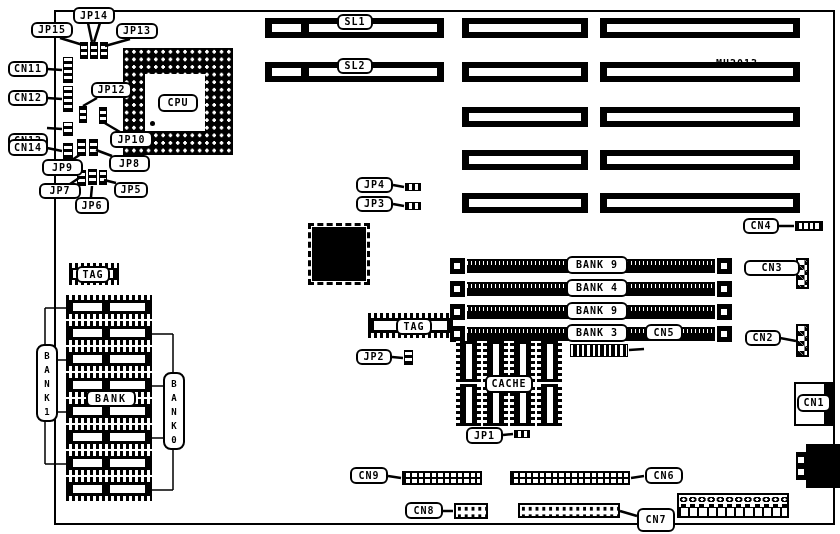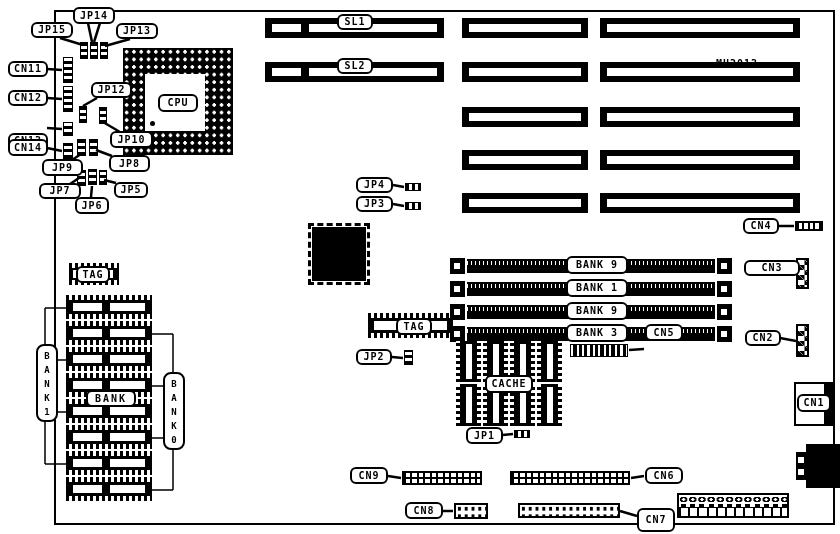--- a/index.html
+++ b/index.html
@@ -331,21 +331,21 @@
   <div class="lbl" style="left:356px;top:177px;width:37px;height:16px">JP4</div>
   <div class="lbl" style="left:356px;top:196px;width:37px;height:16px">JP3</div>
   <div class="lbl" style="left:743px;top:218px;width:36px;height:16px">CN4</div>
   <div class="lbl" style="left:744px;top:260px;width:56px;height:16px">CN3</div>
   <div class="lbl" style="left:745px;top:330px;width:36px;height:16px">CN2</div>
   <div class="lbl" style="left:76px;top:266px;width:34px;height:17px">TAG</div>
   <div class="lbl" style="left:86px;top:390px;width:50px;height:17px;letter-spacing:2px">BANK</div>
   <div class="lbl" style="left:396px;top:318px;width:36px;height:17px">TAG</div>
   <div class="lbl" style="left:356px;top:349px;width:36px;height:16px">JP2</div>
   <div class="lbl" style="left:566px;top:256px;width:62px;height:18px">BANK 9</div>
-  <div class="lbl" style="left:566px;top:279px;width:62px;height:18px">BANK 1</div>
+  <div class="lbl" style="left:566px;top:279px;width:62px;height:18px">BANK 4</div>
   <div class="lbl" style="left:566px;top:302px;width:62px;height:18px">BANK 9</div>
   <div class="lbl" style="left:566px;top:324px;width:62px;height:18px">BANK 3</div>
   <div class="lbl" style="left:645px;top:324px;width:38px;height:17px">CN5</div>
   <div class="lbl" style="left:485px;top:375px;width:48px;height:18px">CACHE</div>
   <div class="lbl" style="left:466px;top:427px;width:37px;height:17px">JP1</div>
   <div class="lbl" style="left:350px;top:467px;width:38px;height:17px">CN9</div>
   <div class="lbl" style="left:645px;top:467px;width:38px;height:17px">CN6</div>
   <div class="lbl" style="left:405px;top:502px;width:38px;height:17px">CN8</div>
   <div class="lbl" style="left:637px;top:508px;width:38px;height:24px">CN7</div>
   <div class="lbl" style="left:797px;top:394px;width:34px;height:18px">CN1</div>

